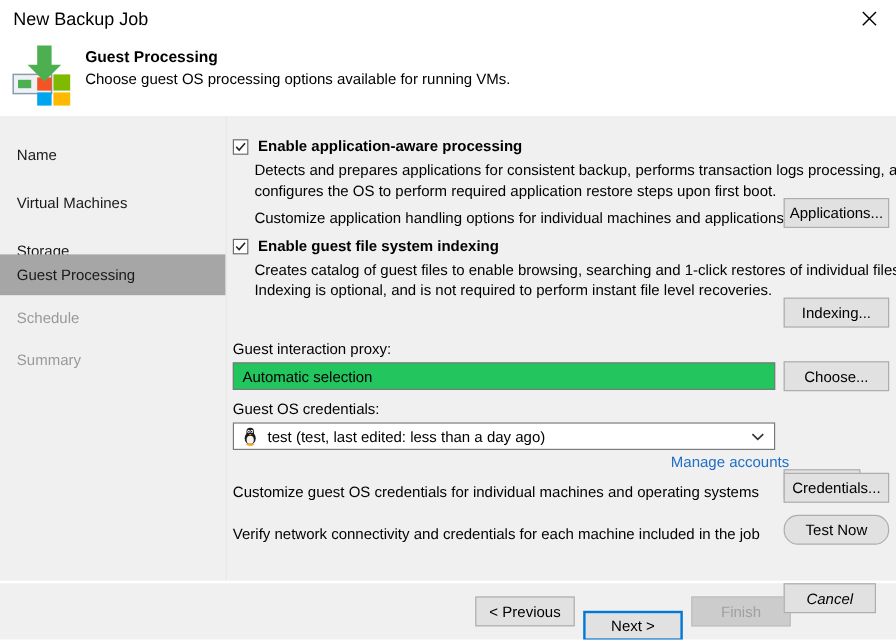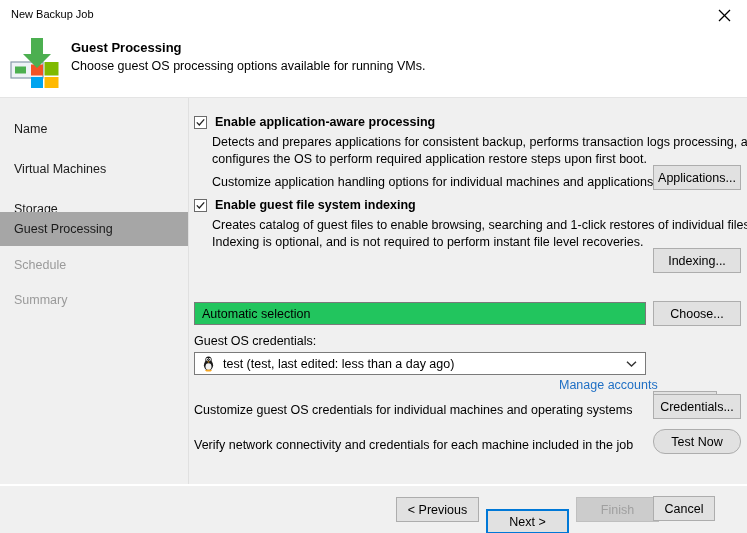--- a/index.html
+++ b/index.html
@@ -20,21 +20,21 @@
   
   .titlebar {
     position: absolute;
     left: 0; top: 0;
     width: 747px; height: 31px;
     background: #ffffff;
   }
   .titlebar-text {
     position: absolute;
     left: 11px; top: 8px;
-    font-size: 11px;
+    font-size: 15px;
     color: #000000;
     white-space: nowrap;
   }
   .close-btn {
     position: absolute;
     right: 0; top: 0;
     width: 46px; height: 31px;
     display: flex;
     align-items: center;
     justify-content: center;
@@ -333,20 +333,21 @@
       <svg width="9" height="9" viewBox="0 0 9 9">
         <path d="M0.8 4.4 L3.3 7 L8.2 1.3" fill="none" stroke="#222" stroke-width="1.3"></path>
       </svg>
     </span>
     <span class="chk-label">Enable guest file system indexing</span>
   </div>
   <div class="desc" style="top:119px;">Creates catalog of guest files to enable browsing, searching and 1-click restores of individual files.</div>
   <div class="desc" style="top:136px;">Indexing is optional, and is not required to perform instant file level recoveries.</div>
   <button class="btn" style="left:464px; top:150px; width:88px;">Indexing...</button>
 
+  <div class="inline-label" style="top:186px;">Guest interaction proxy:</div>
   <div class="textbox" style="left:5px; top:204px; width:452px;">Automatic selection</div>
   <button class="btn" style="left:464px; top:203px; width:88px;">Choose...</button>
 
   <div class="inline-label" style="top:236px;">Guest OS credentials:</div>
   <div class="combobox" style="left:5px; top:254px; width:452px;">
     <span class="combo-icon">
       <svg width="17" height="17" viewBox="0 0 17 17">
         <ellipse cx="8.5" cy="10.2" rx="4.6" ry="5.4" fill="#1a1a1a"></ellipse>
         <ellipse cx="8.5" cy="5.0" rx="3.2" ry="3.6" fill="#1a1a1a"></ellipse>
         <ellipse cx="7.2" cy="4.5" rx="1.1" ry="1.4" fill="#ffffff"></ellipse>
@@ -374,14 +375,14 @@
   <div class="inline-label" style="top:340px;">Verify network connectivity and credentials for each machine included in the job</div>
   <button class="btn" style="left:464px; top:331px; width:88px;border-radius:12px;">Test Now</button>
 
 </div>
 
 <div class="footer-rule"></div>
 <div class="footer">
   <button class="btn" style="left:396px; top:11px; width:83px;">&lt; Previous</button>
   <button class="btn default" style="left:486px; top:11px; width:83px;margin-top:12px;">Next &gt;</button>
   <button class="btn disabled" style="left:576px; top:11px; width:83px;">Finish</button>
-  <button class="btn" style="left:653px; top:10px; width:62px;">Cancel</button>
+  <button class="btn" style="left:653px; top:0; width:77px;font-style:italic;">Cancel</button>
 </div>
 
 </body></html>

